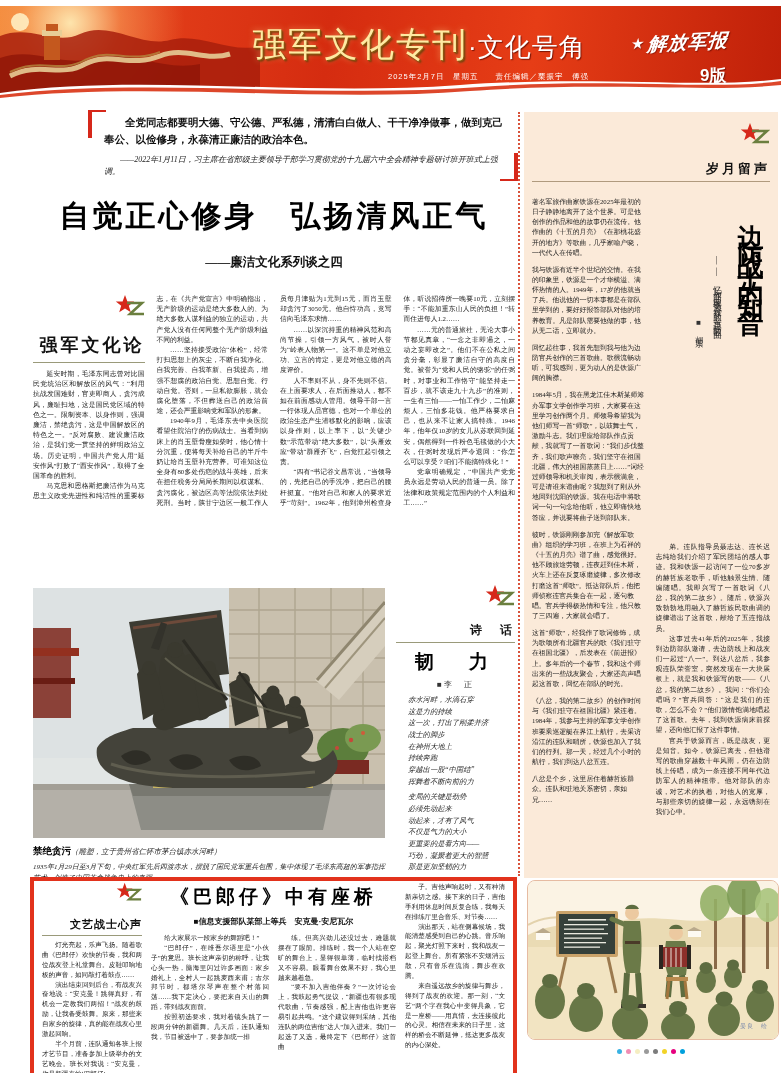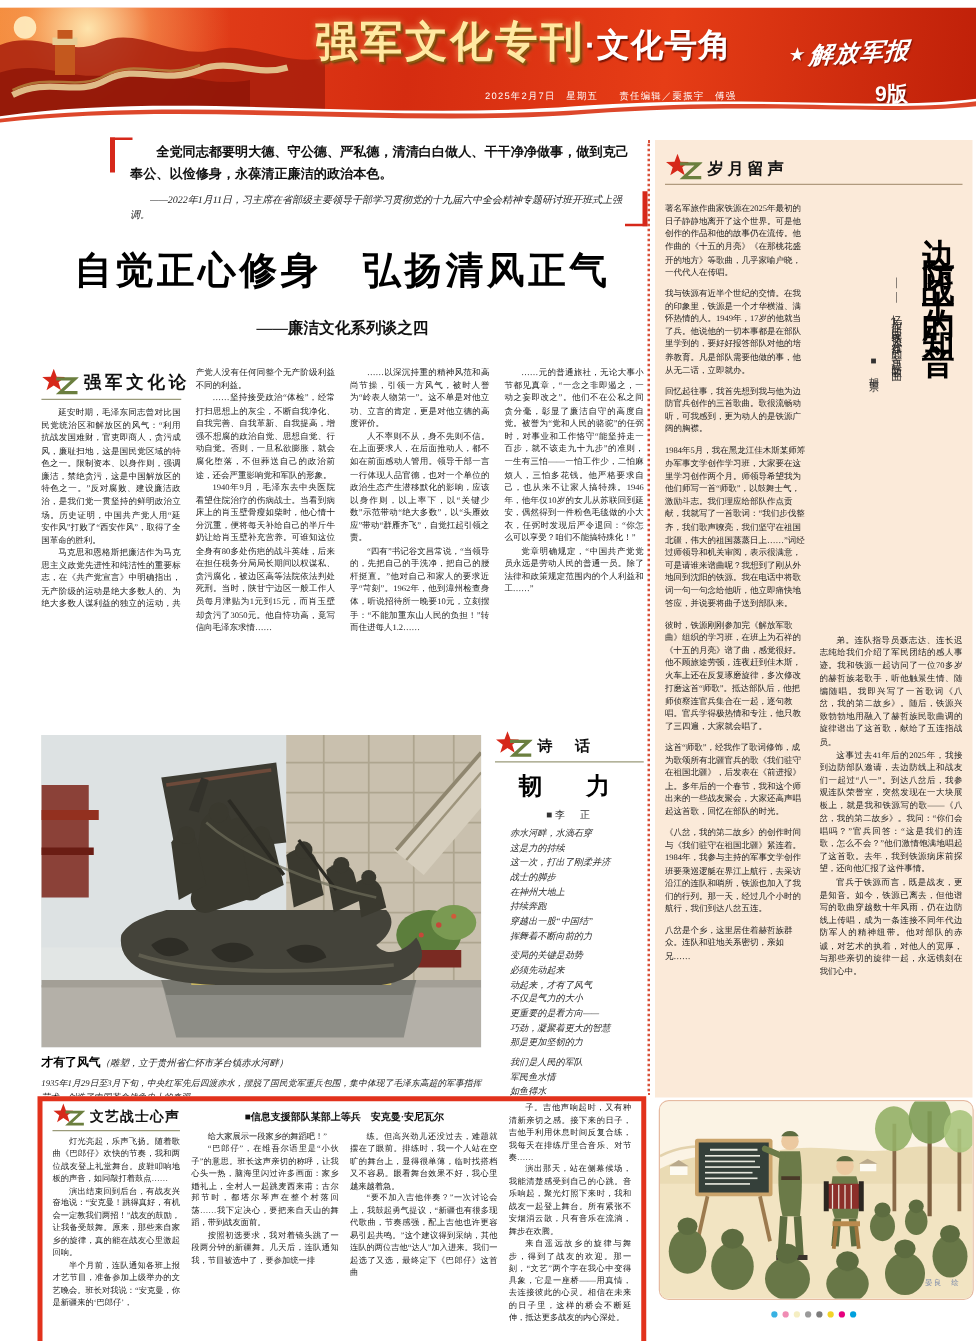--- a/index.html
+++ b/index.html
@@ -6,22 +6,22 @@
   #page{position:relative;width:781px;height:1073px;background:#fff;overflow:hidden;
         font-family:"Liberation Serif",serif;color:#1a1a1a;}
 
   
   .banner{position:absolute;left:0;top:6px;width:781px;height:94px;overflow:hidden;}
   .banner-bg{position:absolute;inset:0;
      background:
        radial-gradient(circle at 9% 18%, rgba(255,236,180,.95) 0%, rgba(255,190,110,.45) 7%, rgba(255,160,70,0) 16%),
        linear-gradient(97deg,#f07a2d 0%,#e4401a 16%,#d52c10 42%,#e63d16 68%,#bf2009 100%);}
   .banner svg.wave{position:absolute;left:0;bottom:-1px;}
-  .masthead-title{position:absolute;left:252px;top:5px;font-family:"Liberation Sans",sans-serif;
-     font-weight:bold;font-size:34px;letter-spacing:2px;color:#ffe9a2;
+  .masthead-title{position:absolute;left:252px;top:16px;font-family:"Liberation Sans",sans-serif;
+     font-weight:normal;font-size:34px;letter-spacing:2px;color:#ffe9a2;
      text-shadow:1px 1px 0 #8a5a10,2px 2px 2px #6d3d08,0 0 6px rgba(255,220,140,.6);}
   .masthead-sub{font-size:26px;color:#ffffff;text-shadow:1px 1px 1px #7a1505;letter-spacing:1px;}
   .paper-logo{position:absolute;left:632px;top:24px;color:#fff;font-size:19px;font-weight:bold;
      font-style:italic;transform:skewX(-8deg) rotate(-3deg);letter-spacing:1px;white-space:nowrap;
      text-shadow:1px 1px 1px rgba(90,10,0,.6);}
   .paper-logo .st{font-style:normal;font-size:13px;vertical-align:3px;margin-right:3px;}
   .meta-line{position:absolute;left:388px;top:66px;width:300px;color:#fff;font-size:7.5px;
      font-family:"Liberation Sans",sans-serif;letter-spacing:1px;white-space:nowrap;}
   .page-no{position:absolute;left:700px;top:58px;color:#fff;font-size:17px;font-weight:bold;
      font-family:"Liberation Sans",sans-serif;text-shadow:1px 1px 1px #7a1505;}
@@ -40,23 +40,23 @@
      font-family:"Liberation Sans",sans-serif;font-weight:bold;font-size:30px;letter-spacing:3px;color:#000;}
   .main-subtitle{position:absolute;left:33px;top:254px;width:482px;text-align:center;
      font-weight:bold;font-size:12.5px;color:#111;}
   .main-author{position:absolute;left:33px;top:264px;width:482px;text-align:center;
      font-size:9px;color:#333;letter-spacing:2px;}
   .main-body{position:absolute;left:33px;top:294px;width:482px;height:286px;overflow:hidden;
      column-count:4;column-gap:12px;font-size:6.8px;line-height:1.5;color:#1c1c1c;}
   .main-body p,.colflow p{margin:0;text-indent:2em;text-align:justify;}
 
   
-  .sec-head{display:flex;align-items:flex-end;gap:4px;border-bottom:1px solid #9a9a7a;
-     padding-bottom:3px;margin-bottom:6px;break-inside:avoid;}
-  .sec-label{font-family:"Liberation Sans",sans-serif;font-weight:bold;font-size:14px;
+  .sec-head{display:flex;align-items:flex-end;gap:16px;border-bottom:1px solid #9a9a7a;
+     padding-bottom:3px;margin-bottom:6px;break-inside:avoid;flex-direction:column;}
+  .sec-label{font-family:"Liberation Sans",sans-serif;font-weight:bold;font-size:18px;
      letter-spacing:3px;color:#111;white-space:nowrap;}
   .starz{flex:0 0 auto;}
 
   
   .photo{position:absolute;left:33px;top:588px;width:352px;height:250px;overflow:hidden;background:#dfe3e2;}
   .photo-caption{position:absolute;left:33px;top:844px;width:352px;font-size:7px;line-height:1.55;}
   .cap-title{font-family:"Liberation Sans",sans-serif;font-weight:bold;font-size:9.5px;color:#000;}
   .cap-note{font-size:7.5px;font-style:italic;color:#222;}
   .cap-body{margin-top:3px;font-style:italic;text-align:justify;color:#222;}
 
@@ -235,21 +235,21 @@
         <circle cx="262" cy="114" r="6"></circle>
         <path d="M104,86 c6,-10 16,-10 20,-2 l8,36 l-22,12 Z"></path>
         <circle cx="116" cy="80" r="7"></circle>
       </g>
       <path d="M150,52 l44,60" stroke="#2c2b24" stroke-width="3"></path>
       <path d="M206,84 l30,40" stroke="#2c2b24" stroke-width="2.6"></path>
       <path d="M132,70 C160,96 220,120 268,130" stroke="#6e6c5a" stroke-width="2" fill="none" opacity="0.7"></path>
     </svg>
   </div>
   <div class="photo-caption">
-    <span class="cap-title">才有了风气</span><span class="cap-note">（雕塑，立于贵州省仁怀市茅台镇赤水河畔）</span>
+    <span class="cap-title">禁绝贪污</span><span class="cap-note">（雕塑，立于贵州省仁怀市茅台镇赤水河畔）</span>
     <div class="cap-body">1935年1月29日至3月下旬，中央红军先后四渡赤水，摆脱了国民党军重兵包围，集中体现了毛泽东高超的军事指挥艺术，创造了中国革命战争史上的奇观。</div>
   </div>
 
   <div class="poem-col">
     <div class="sec-head">
       <svg class="starz" width="30" height="22" viewBox="0 0 30 22">
         <path d="M10,1 L12.4,7.4 L19.2,7.6 L13.8,11.7 L15.8,18.2 L10,14.4 L4.2,18.2 L6.2,11.7 L0.8,7.6 L7.6,7.4 Z" fill="#d6281a"></path>
         <path d="M12,9 L27,9 L15,20 L29,20" stroke="#6b7f3f" stroke-width="2.6" fill="none"></path>
       </svg>
       <span class="sec-label" style="font-size:12px;">诗　话</span>
@@ -334,20 +334,21 @@
             <span style="background: rgb(232, 48, 42);"></span>
             <span style="background: rgb(242, 211, 39);"></span>
             <span style="background: rgb(154, 154, 154);"></span>
             <span style="background: rgb(95, 95, 95);"></span>
             <span style="background: rgb(245, 238, 194);"></span>
             <span style="background: rgb(240, 140, 180);"></span>
             <span style="background: rgb(56, 178, 227);"></span>
           </div>
       </div>
       <div class="rb-mid">
+        <div class="rb-title">《巴郎仔》中有座桥</div>
         <div class="rb-byline">■信息支援部队某部上等兵　安克曼·安尼瓦尔</div>
         <div class="rb-midcols">
           <div class="colflow">
               <p>给大家展示一段家乡的舞蹈吧！”</p>
               <p>“巴郎仔”，在维吾尔语里是“小伙子”的意思。班长这声亲切的称呼，让我心头一热，脑海里闪过许多画面：家乡婚礼上，全村人一起跳麦西来甫；古尔邦节时，都塔尔琴声在整个村落回荡……我下定决心，要把来自天山的舞蹈，带到战友面前。</p>
               <p>按照初选要求，我对着镜头跳了一段两分钟的新疆舞。几天后，连队通知我，节目被选中了，要参加统一排</p>
             </div>
           <div class="colflow">
               <p>练。但高兴劲儿还没过去，难题就摆在了眼前。排练时，我一个人站在空旷的舞台上，显得很单薄，临时找搭档又不容易。眼看舞台效果不好，我心里越来越着急。</p>
               <p>“要不加入吉他伴奏？”一次讨论会上，我鼓起勇气提议，“新疆也有很多现代歌曲，节奏感强，配上吉他也许更容易引起共鸣。”这个建议得到采纳，其他连队的两位吉他“达人”加入进来。我们一起选了又选，最终定下《巴郎仔》这首曲</p>

